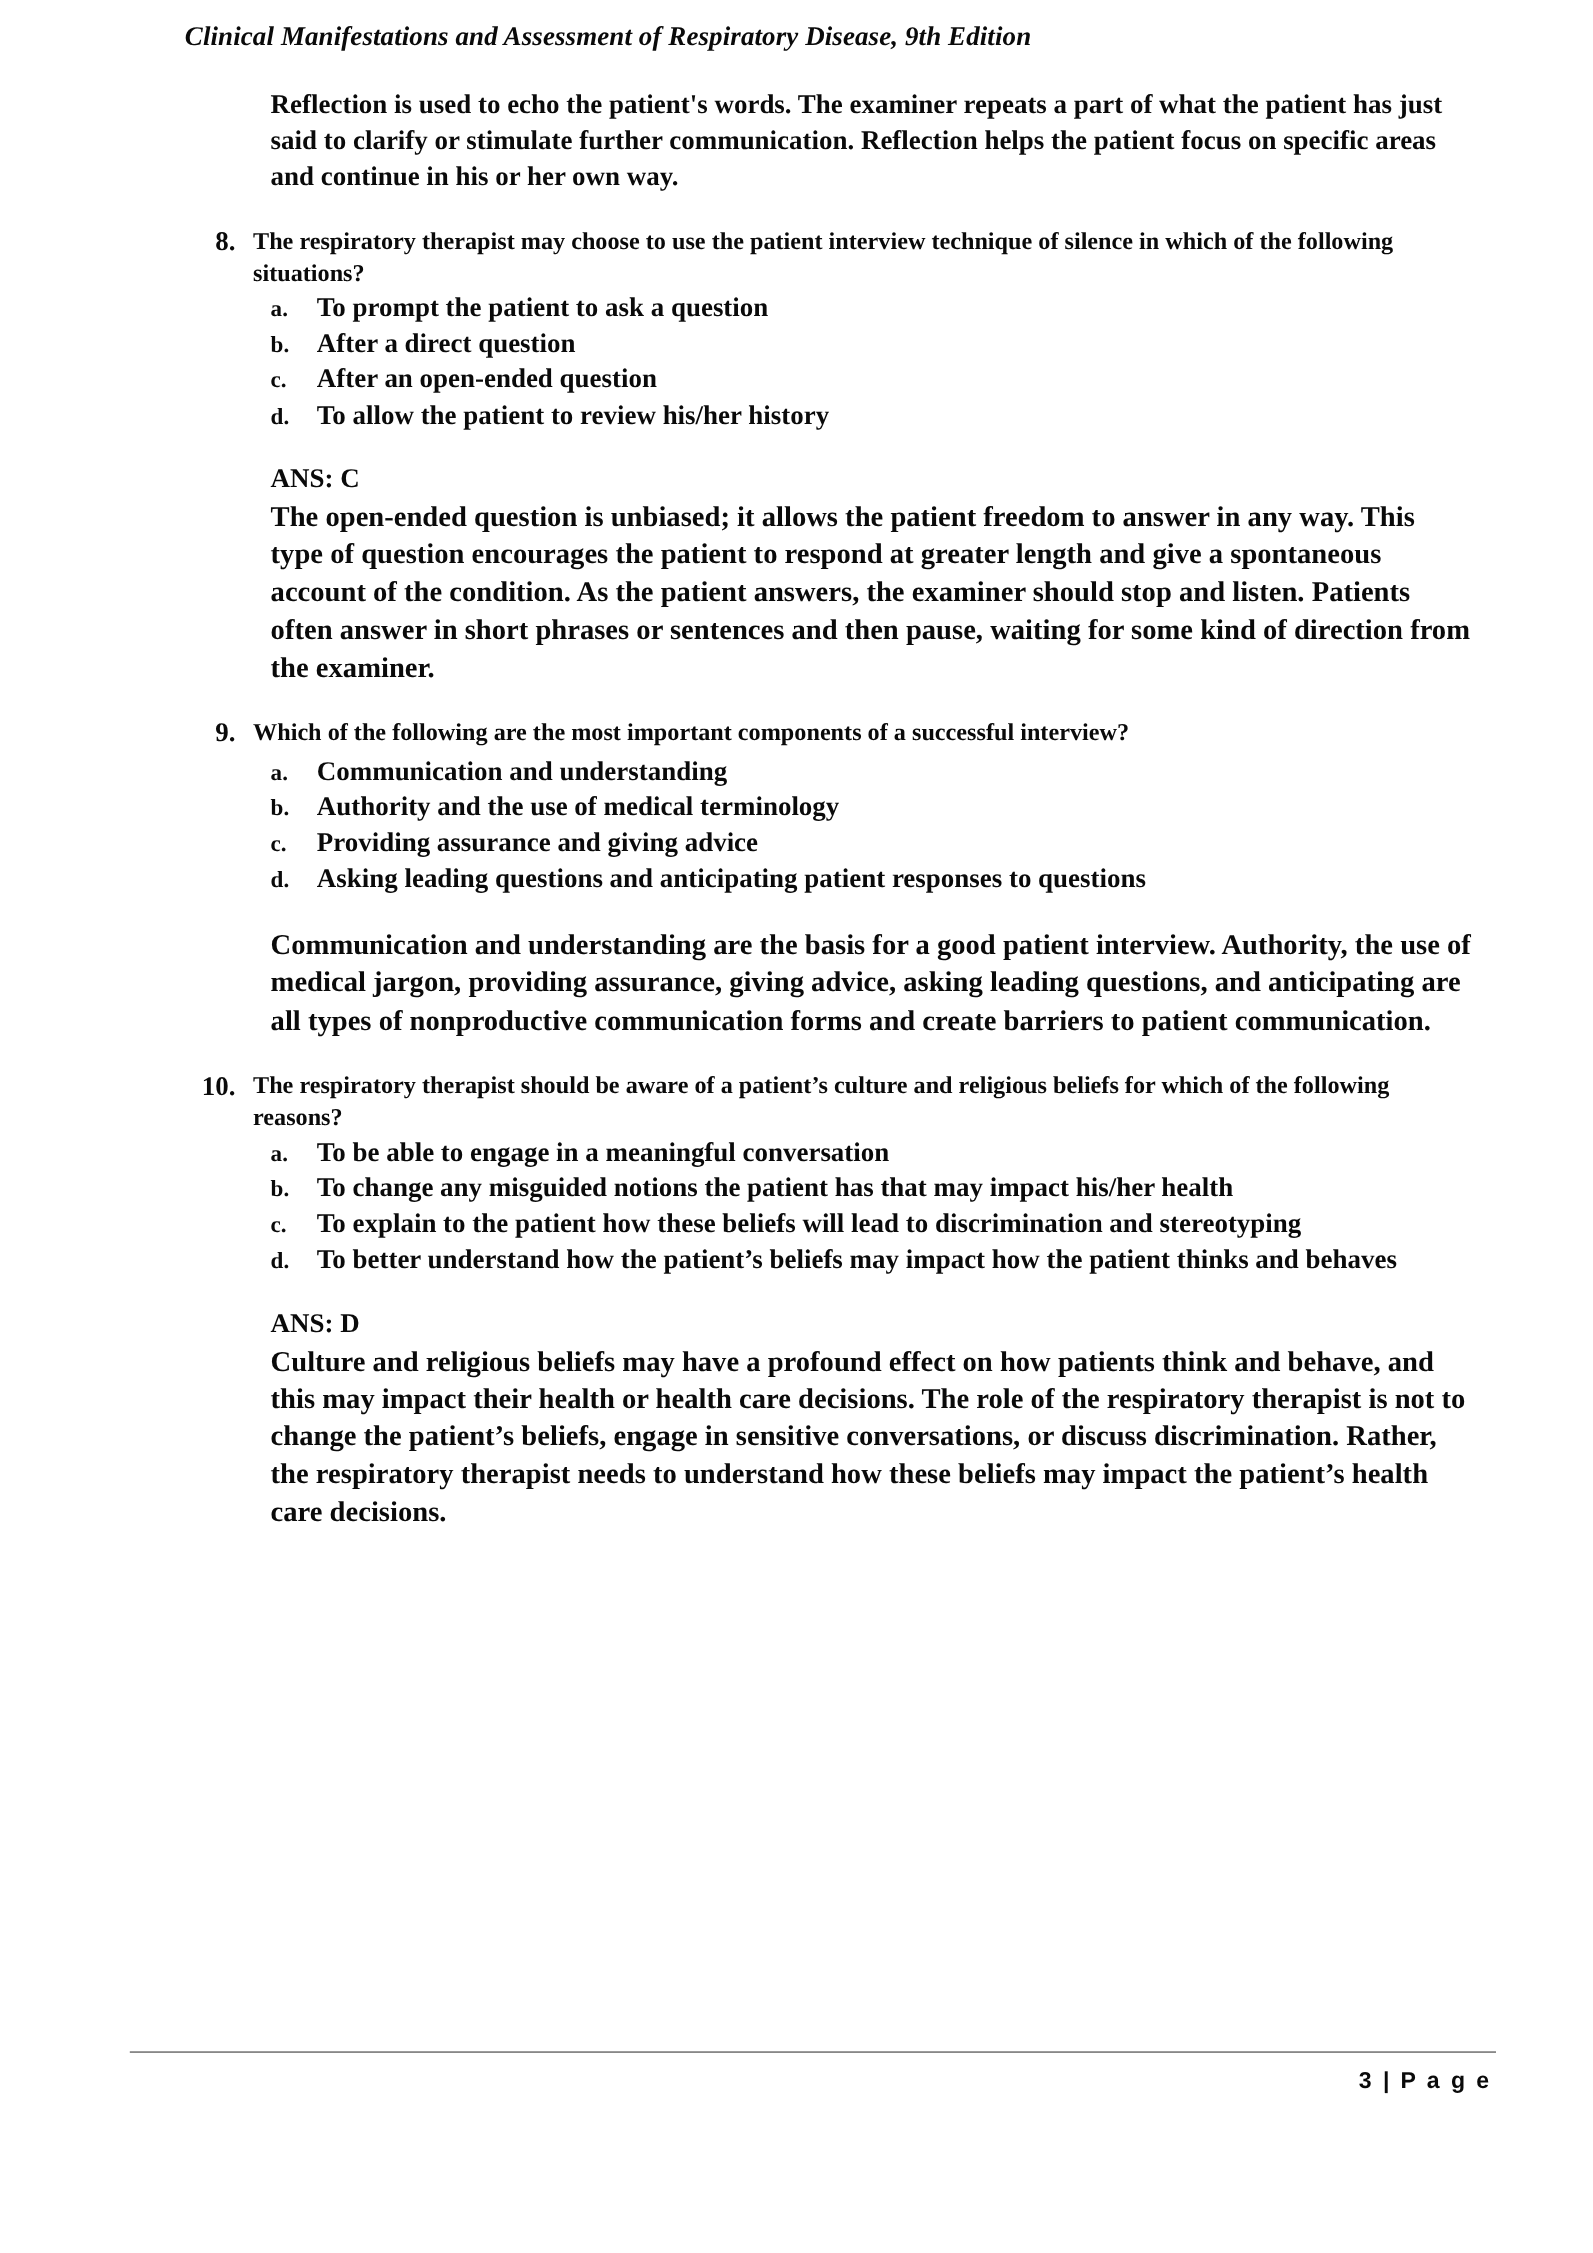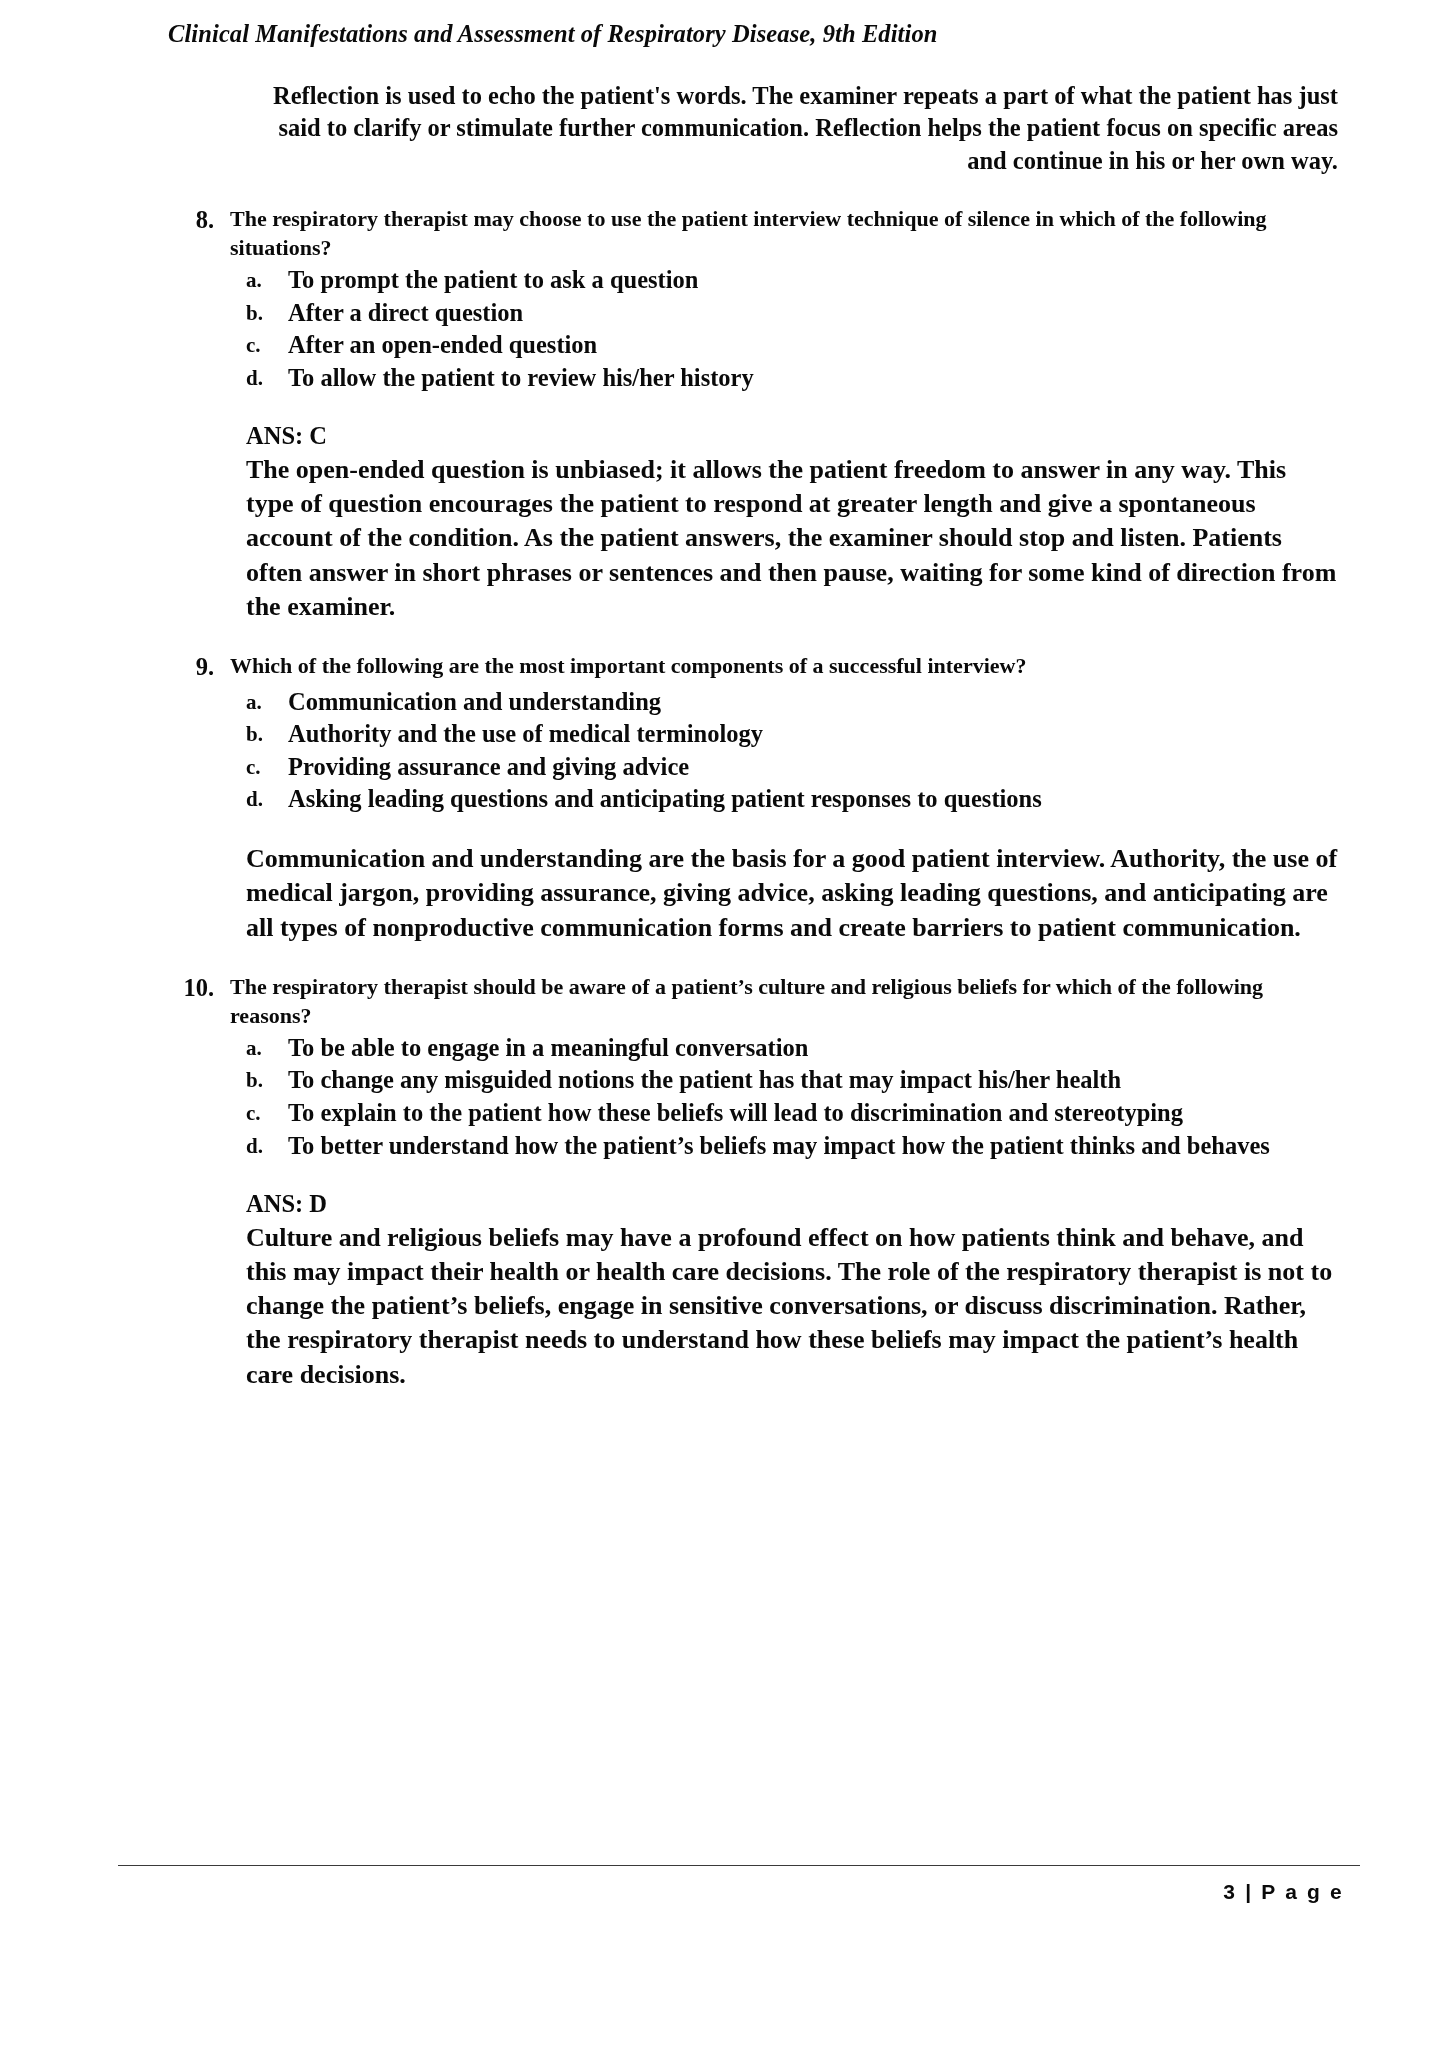--- a/index.html
+++ b/index.html
@@ -34,21 +34,21 @@
   }
   .content {
     position: absolute;
     top: 80px;
     left: 168px;
     width: 1170px;
   }
   .para {
     font-size: 24.5px;
     line-height: 1.32;
-    text-align: right;
+    text-align: left;
     margin: 0 0 0 0;
   }
   .intro-para {
     margin-left: 78px;
     width: 1092px;
   }
   .qblock {
     margin-top: 27px;
     position: relative;
   }
@@ -106,21 +106,21 @@
   .footer-rule {
     position: absolute;
     left: 118px;
     right: 88px;
     top: 1865px;
     border-top: 1px solid #3a3a3a;
   }
   .footer-page {
     position: absolute;
     top: 1880px;
-    right: 104px;
+    right: 92px;
     font-size: 21px;
     letter-spacing: 2.2px;
     font-family: "Liberation Sans", sans-serif;
   }
 </style>
 </head>
 <body>
 
 <div class="page">
 

